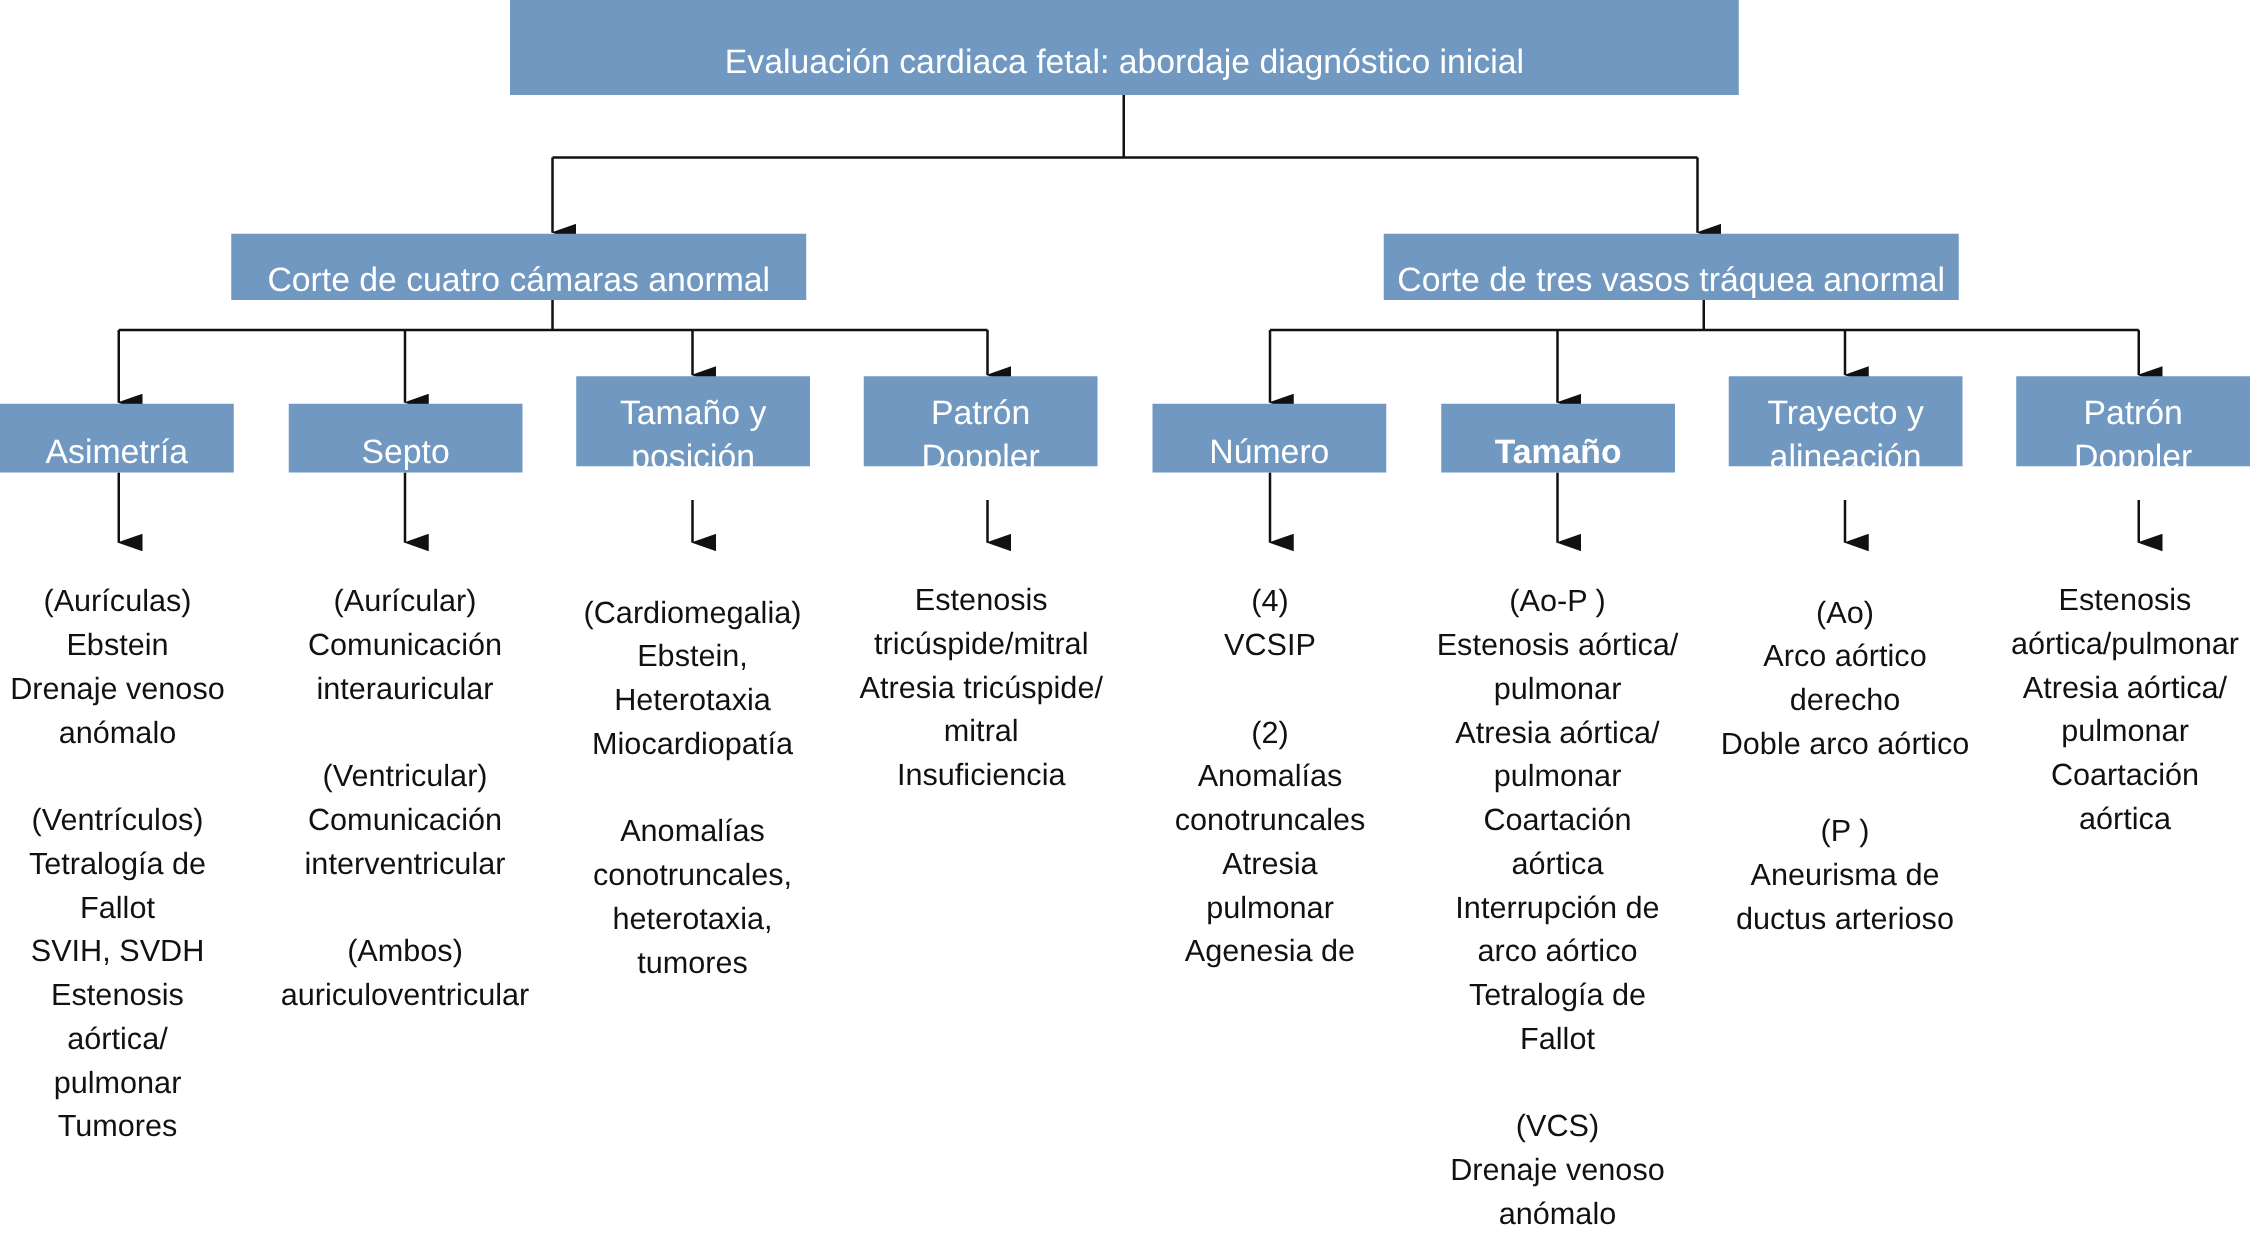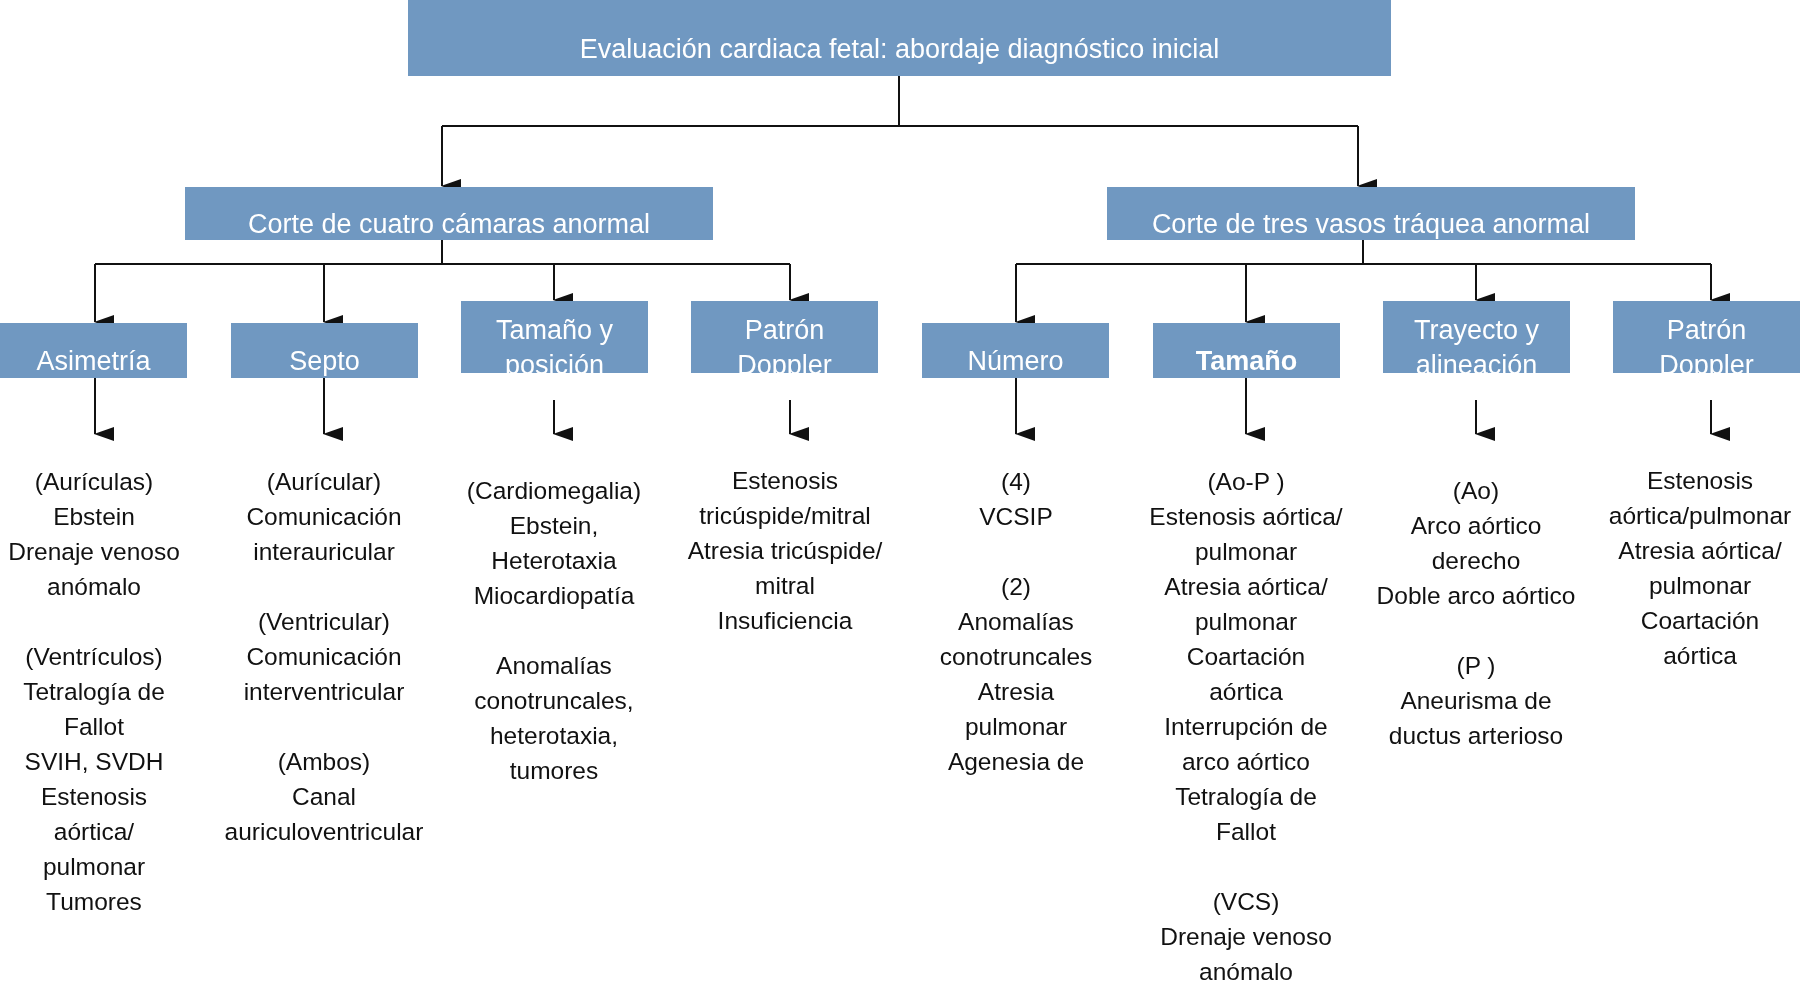--- a/index.html
+++ b/index.html
@@ -4,21 +4,21 @@
 <style>
   html, body { margin: 0; padding: 0; background: #ffffff; }
   body { width: 1800px; height: 1002px; position: relative; overflow: hidden;
          font-family: "Liberation Sans", "DejaVu Sans", sans-serif; }
   #lines { position: absolute; left: 0; top: 0; }
   .box { position: absolute; background: #7098C1; color: #ffffff;
          display: flex; align-items: center; justify-content: center; text-align: center;
          box-sizing: border-box; line-height: 1.28; }
   .box span { display: block; white-space: pre-line; margin-top: 22px; }
   .title-box { left: 408px; top: 0; width: 983px; height: 76px; font-size: 27px; }
-  .mid-box { top: 187px; width: 528px; height: 53px; font-size: 27px; }
+  .mid-box { top: 187px; width: 460px; height: 53px; font-size: 27px; }
   .leaf { width: 187px; font-size: 27px; }
   .leaf.short { top: 323px; height: 55px; }
   .leaf.tall { top: 301px; height: 72px; }
   .list { position: absolute; top: 464px; width: 230px; margin-left: -115px;
           text-align: center; color: #111111; font-size: 24.5px; line-height: 35px; }
   .list .item { display: block; white-space: nowrap; }
   .list .gap { display: block; height: 35px; }
 </style>
 </head>
 <body>
@@ -115,21 +115,20 @@
 <div class="list" style="left:324px;">
     <span class="item">(Aurícular)</span>
     <span class="item">Comunicación</span>
     <span class="item">interauricular</span>
     <span class="gap"></span>
     <span class="item">(Ventricular)</span>
     <span class="item">Comunicación</span>
     <span class="item">interventricular</span>
     <span class="gap"></span>
     <span class="item">(Ambos)</span>
-    <span class="item">Canal</span>
     <span class="item">auriculoventricular</span>
   </div>
 <div class="list" style="left:554px; top:473px;">
     <span class="item">(Cardiomegalia)</span>
     <span class="item">Ebstein,</span>
     <span class="item">Heterotaxia</span>
     <span class="item">Miocardiopatía</span>
     <span class="gap"></span>
     <span class="item">Anomalías</span>
     <span class="item">conotruncales,</span>

